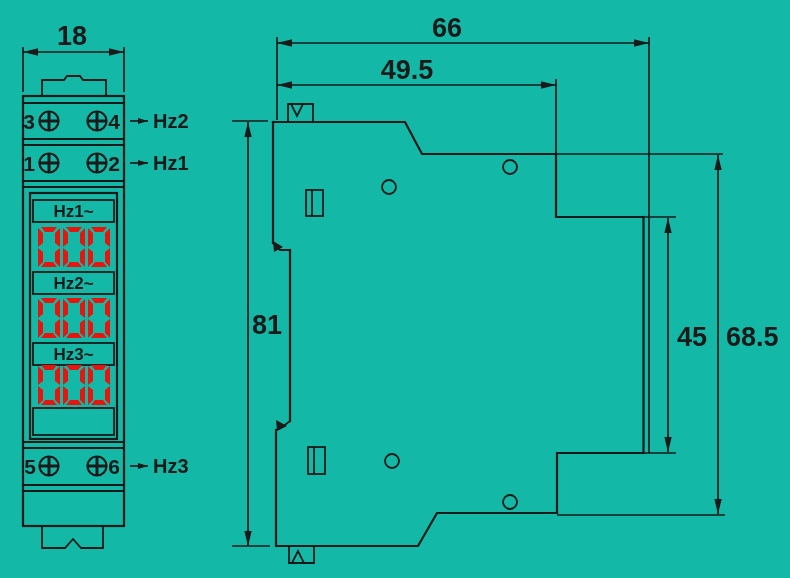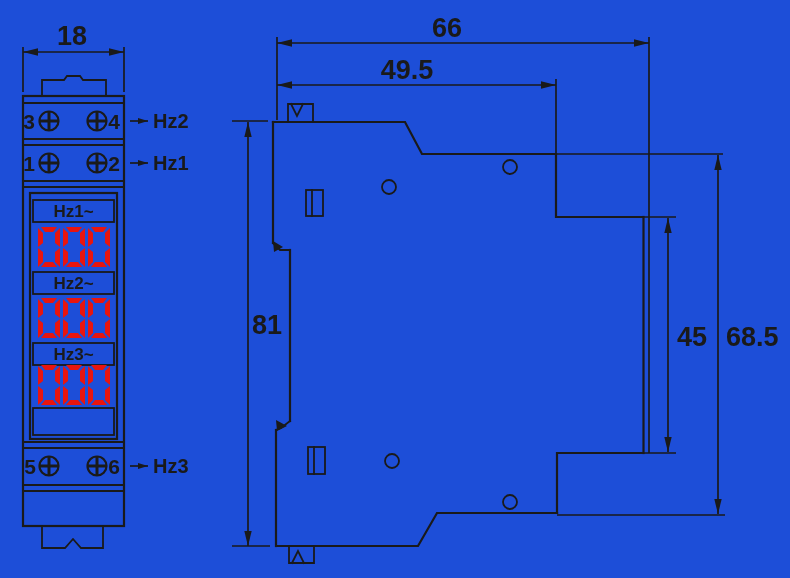--- a/index.html
+++ b/index.html
@@ -1,17 +1,17 @@
 <!DOCTYPE html>
 <html style="--line: #1a1a1a; --red: #e8150f;"><head>
 <meta charset="utf-8">
 <style>
   :root { --line:#1a1a1a; --red:#e8150f; }
   html,body { margin:0; padding:0; background:#ffffff; }
-  .canvas { position:relative; width:790px; height:578px; background:#1d4ed8;
+  .canvas { position:relative; width:790px; height:578px; background:#14b8a6;
             font-family:"Liberation Sans", sans-serif; }
   svg text { font-family:"Liberation Sans", sans-serif; fill:var(--line); font-weight:bold; }
   .ol   { stroke:var(--line); fill:none; stroke-width:2.2; stroke-linecap:square; stroke-linejoin:miter; }
   .ol2  { stroke:var(--line); fill:none; stroke-width:1.8; stroke-linecap:square; }
   .dim  { stroke:var(--line); fill:none; stroke-width:1.7; }
   .fillb{ fill:var(--line); stroke:none; }
   .dimtxt  { font-size:27px; }
   .numtxt  { font-size:21px; }
   .sigtxt  { font-size:20px; }
   .lbltxt  { font-size:17px; }

